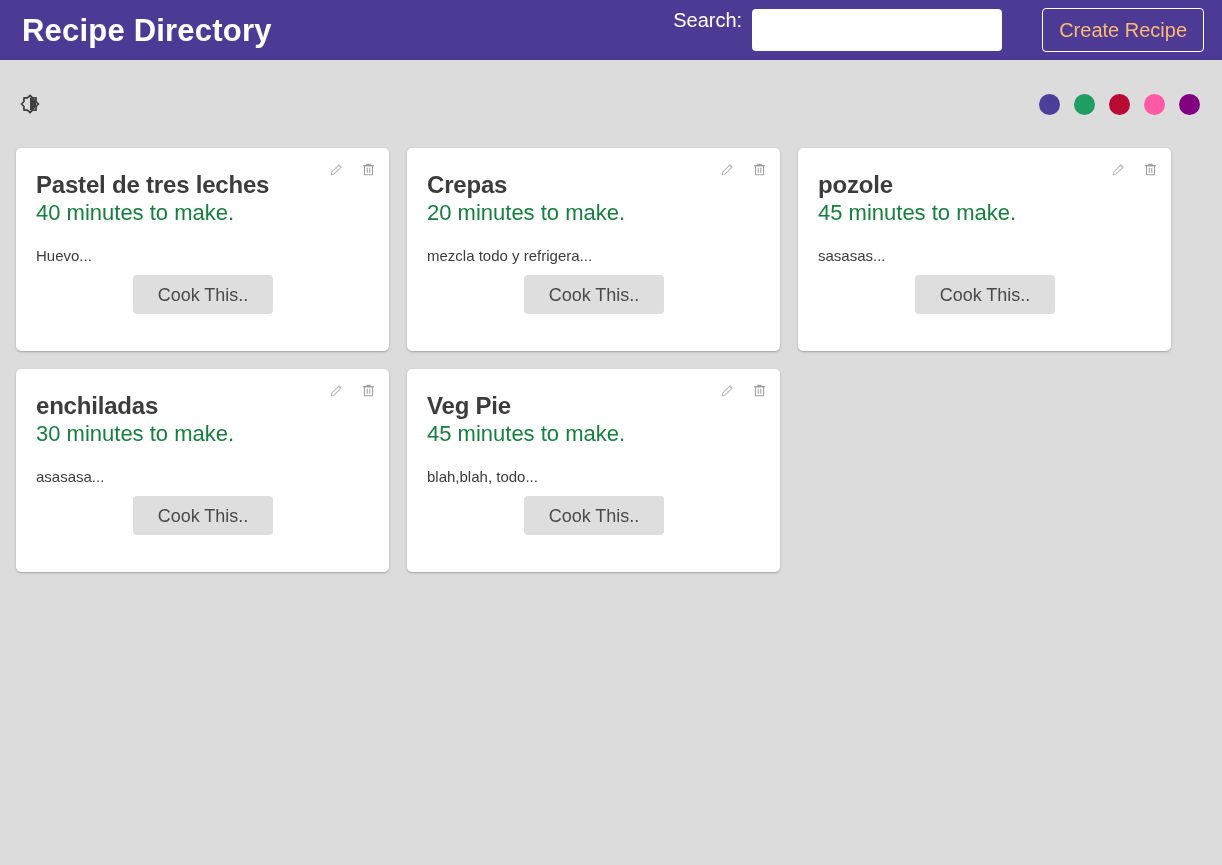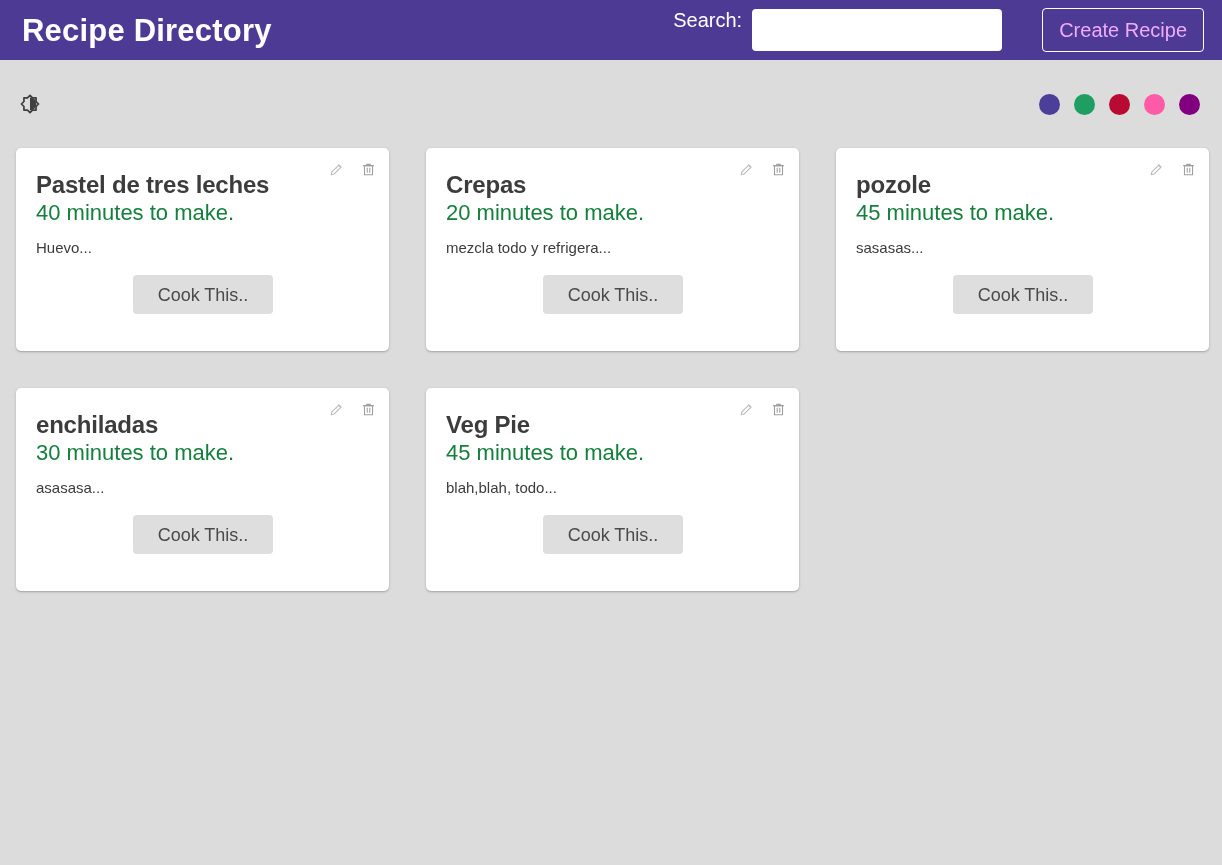--- a/index.html
+++ b/index.html
@@ -59,21 +59,21 @@
     font-size: 16px;
     padding: 0 10px;
     font-family: "Liberation Sans", sans-serif;
     color: #333;
   }
   .create-btn {
     margin-left: 40px;
     height: 44px;
     padding: 0 16px;
     background: transparent;
-    color: #f0abfc;
+    color: #fdba74;
     border: 1px solid #ffffff;
     border-radius: 4px;
     font-size: 20px;
     font-family: "Liberation Sans", sans-serif;
     cursor: pointer;
     white-space: nowrap;
     line-height: 1;
   }
 
   
@@ -110,21 +110,21 @@
     padding: 0;
     cursor: pointer;
     display: block;
   }
 
   
   .cards-grid {
     padding: 0 6px 0 16px;
     display: flex;
     flex-wrap: wrap;
-    gap: 37px;
+    gap: 18px;
     align-content: flex-start;
   }
   .recipe-card {
     width: 373px;
     height: 203px;
     background: #ffffff;
     border-radius: 5px;
     box-shadow: 0 1px 3px rgba(0,0,0,0.18), 0 1px 1px rgba(0,0,0,0.10);
     position: relative;
     padding: 24px 20px 0 20px;
@@ -158,21 +158,21 @@
     letter-spacing: -0.2px;
     white-space: nowrap;
   }
   .card-time {
     margin: 3px 0 0 0;
     font-size: 22px;
     color: #15803d;
     line-height: 1.1;
   }
   .card-desc {
-    margin: 14px 0 0 0;
+    margin: 22px 0 0 0;
     font-size: 15px;
     color: #3c3c3c;
     line-height: 1.1;
   }
   .cook-btn {
     position: absolute;
     left: 117px;
     bottom: 37px;
     min-width: 140px;
     height: 39px;

